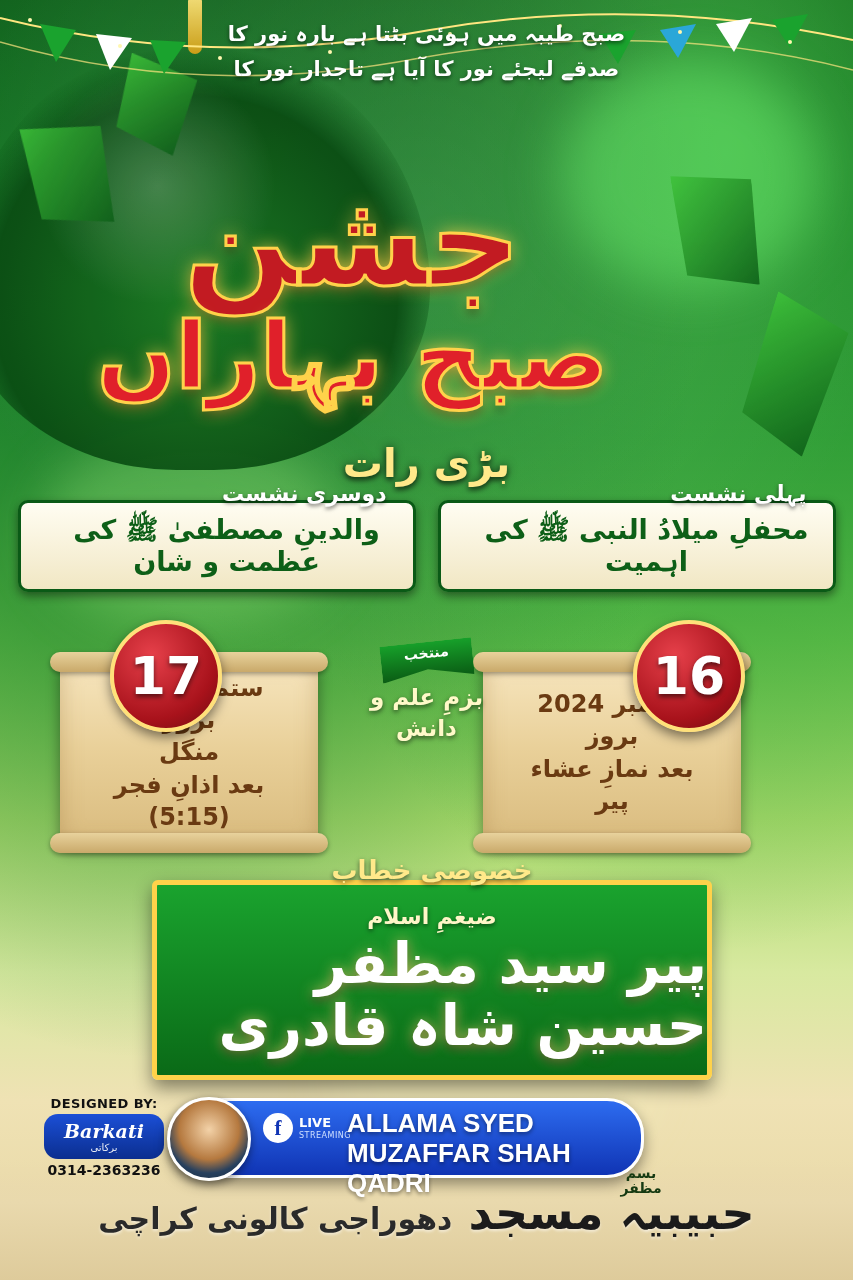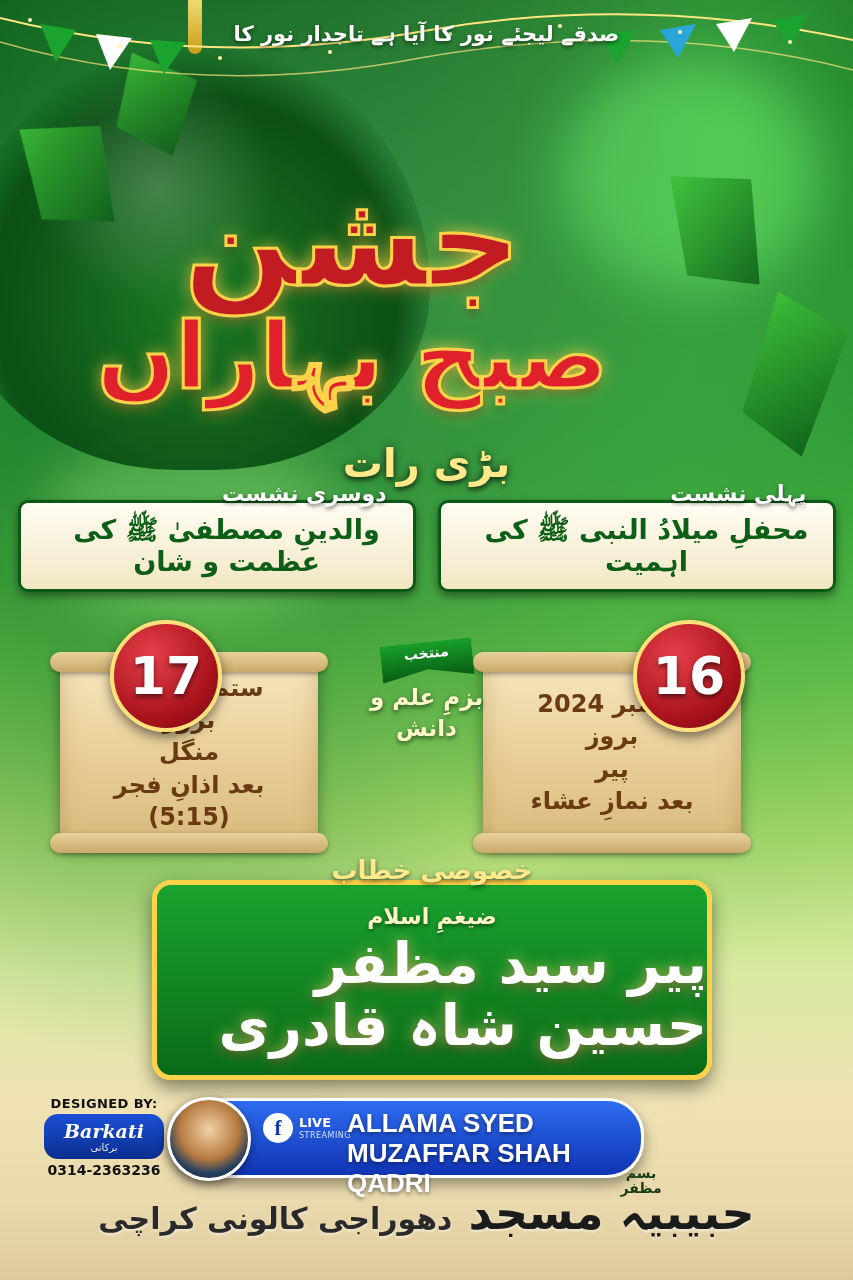--- a/index.html
+++ b/index.html
@@ -151,21 +151,21 @@
     clip-path:polygon(0 0,100% 0,100% 100%,50% 74%,0 100%);
     box-shadow:0 3px 6px rgba(0,0,0,.4);
     color:#fff;font-size:14px;font-weight:bold;display:flex;
     align-items:flex-start;justify-content:center;padding-top:3px;
   }
 
   
   .speaker-panel{
     position:absolute;left:152px;top:880px;width:550px;height:190px;
     background:linear-gradient(180deg,#1aa32e 0%,#0a6a17 100%);
-    border:5px solid #ffd24a;border-radius:19px;
+    border:5px solid #ffd24a;border-radius:6px;
     box-shadow:0 8px 18px rgba(0,0,0,.45);
     display:flex;flex-direction:column;align-items:center;justify-content:center;
   }
   .sp-khitab{
     position:absolute;top:-30px;left:0;width:100%;text-align:center;
     color:#ffe98a;font-size:26px;font-weight:bold;text-shadow:0 2px 5px rgba(0,0,0,.6);
   }
   .sp-title{color:#fff6c8;font-size:22px;font-weight:bold;margin-bottom:4px;
     text-shadow:0 2px 4px rgba(0,0,0,.5);}
   .sp-name{color:#ffffff;font-size:56px;font-weight:bold;line-height:1.1;
@@ -261,20 +261,21 @@
       <circle cx="220" cy="58" r="2"></circle>
         <circle cx="330" cy="52" r="2"></circle>
       <circle cx="450" cy="34" r="2"></circle>
         <circle cx="560" cy="26" r="2"></circle>
       <circle cx="680" cy="32" r="2"></circle>
         <circle cx="790" cy="42" r="2"></circle>
     </g>
   </svg>
 
   <div class="couplet urdu">
+    <div>صبح طیبہ میں ہوئی بٹتا ہے بارہ نور کا</div>
     <div>صدقے لیجئے نور کا آیا ہے تاجدار نور کا</div>
   </div>
 
   <div class="title-wrap">
     <div class="title-main urdu">جشن</div>
     <div class="title-sub urdu">صبح بہاراں</div>
   </div>
   <div class="title-tag urdu">بڑی رات</div>
 
   <div class="sessions">
@@ -288,22 +289,22 @@
     </div>
   </div>
 
   <div class="scrolls">
 
     <div class="scroll scroll-right">
       <div class="body urdu">
         <div>
           <div>ستمبر 2024</div>
           <div>بروز</div>
+          <div>بعد نمازِ عشاء</div>
           <div>پیر</div>
-          <div>بعد نمازِ عشاء</div>
         </div>
       </div>
     </div>
     <div class="datebadge badge-right">16</div>
 
     <div class="scroll scroll-left">
       <div class="body urdu">
         <div>
           <div>ستمبر 2024</div>
           <div>بروز</div>

